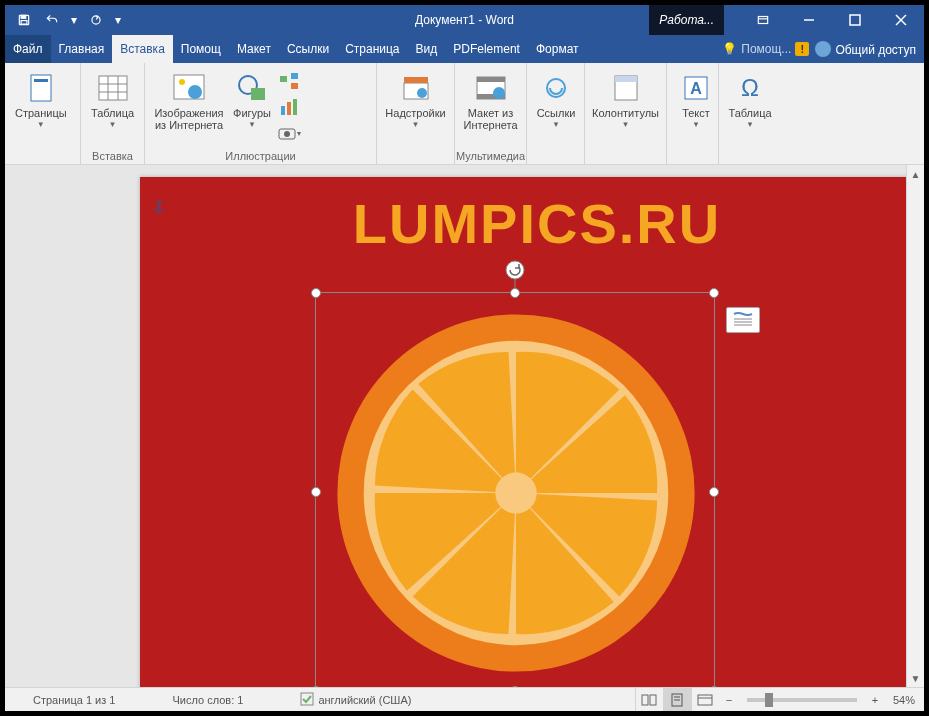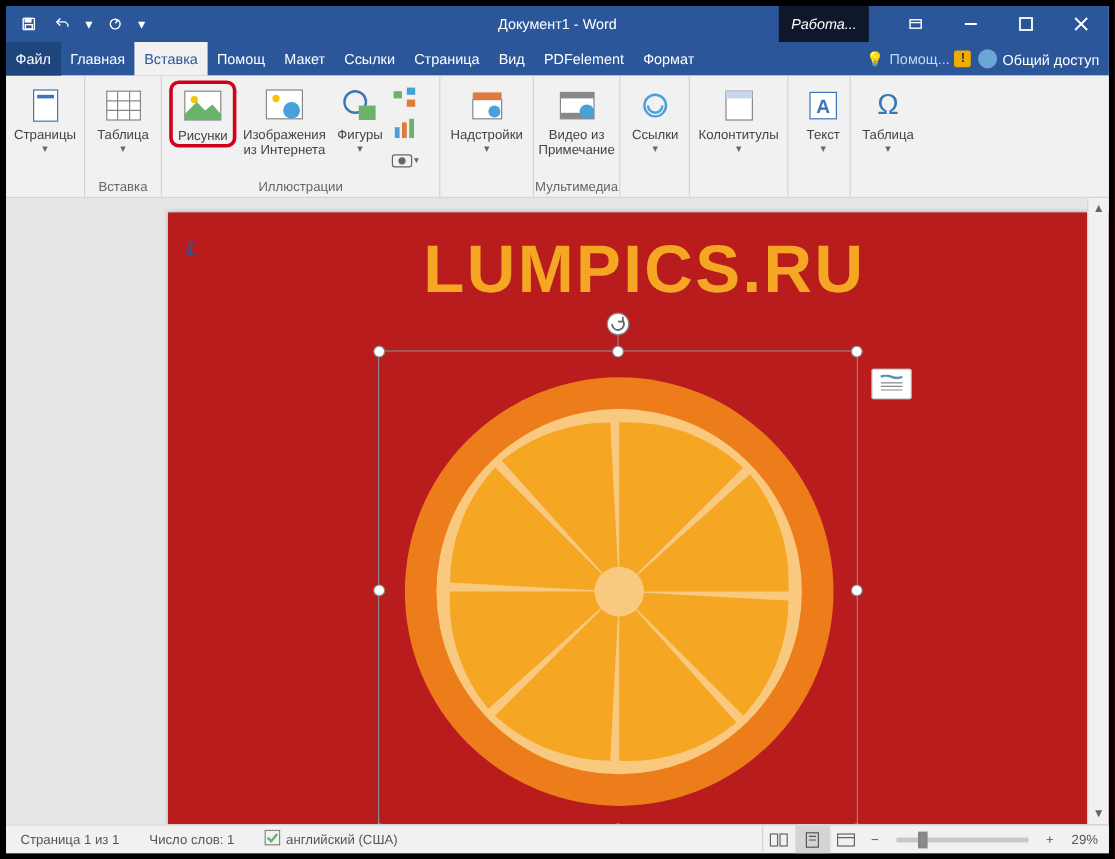--- a/index.html
+++ b/index.html
@@ -51,21 +51,21 @@
   .handle.ml { left:-5px; top:calc(50% - 5px); } .handle.mr { right:-5px; top:calc(50% - 5px); }
   .handle.bl { left:-5px; bottom:-5px; } .handle.bm { left:calc(50% - 5px); bottom:-5px; } .handle.br { right:-5px; bottom:-5px; }
   .layout-btn { position:absolute; right:-46px; top:14px; width:34px; height:26px; border:1px solid #a9a9a9; background:#fff; border-radius:2px; display:flex; align-items:center; justify-content:center; }
   .orange-slice { position:absolute; left:12px; top:12px; }
   .vscroll { position:absolute; right:0; top:0; bottom:0; width:18px; background:#f1f1f1; border-left:1px solid #d4d4d4; }
   .vscroll .up, .vscroll .dn { position:absolute; left:0; right:0; height:18px; display:flex; align-items:center; justify-content:center; color:#666; font-size:10px; }
   .vscroll .up { top:0; } .vscroll .dn { bottom:0; }
 
   
   .statusbar { position:absolute; left:0; right:0; bottom:0; height:24px; background:#f1f1f1; border-top:1px solid #d4d4d4; display:flex; align-items:center; font-size:11px; color:#555; }
-  .status-item { padding:0 12px; border-right:1px solid transparent; display:flex; align-items:center; gap:4px; height:100%; }
+  .status-item { padding:0 28px; border-right:1px solid transparent; display:flex; align-items:center; gap:4px; height:100%; }
   .status-right { margin-left:auto; display:flex; align-items:center; height:100%; }
   .view-btn { width:28px; height:100%; display:flex; align-items:center; justify-content:center; border-left:1px solid #d4d4d4; }
   .view-btn.active { background:#d4d4d4; }
   .zoom-slider { width:110px; height:4px; background:#c8c8c8; position:relative; margin:0 8px; }
   .zoom-slider .thumb { position:absolute; width:8px; height:14px; background:#888; top:-5px; left:18px; }
   .zoom-btn { width:20px; text-align:center; }
 </style>
 </head>
 <body>
 
@@ -142,21 +142,21 @@
       </div>
       <div class="share-btn">
         <span class="avatar"></span>
         <span>Общий доступ</span>
       </div>
     </div>
   </div>
 
   <div class="ribbon">
 
-    <div class="group" style="width:66px">
+    <div class="group" style="width:76px">
       <div class="group-body">
         <div class="big-btn">
           <div class="ic">
               <svg width="28" height="30">
                 <rect x="4" y="2" width="20" height="26" fill="#fff" stroke="#3a77b5"></rect>
                 <rect x="7" y="6" width="14" height="3" fill="#3a77b5"></rect>
               </svg>
             </div>
           <span>Страницы</span>
           <span class="drop">▾</span>
@@ -179,32 +179,20 @@
             </div>
           <span>Таблица</span>
           <span class="drop">▾</span>
         </div>
       </div>
       <div class="group-label">Вставка</div>
     </div>
 
     <div class="group" style="width:232px">
       <div class="group-body" style="gap:2px">
-        <div class="highlight">
-          <div class="big-btn" style="padding:0 2px">
-            <div class="ic">
-                <svg width="32" height="28">
-                  <rect x="1" y="1" width="30" height="24" fill="#fff" stroke="#888"></rect>
-                  <circle cx="9" cy="8" r="3" fill="#f5c600"></circle>
-                  <path d="M1 20 L11 10 L18 17 L24 12 L31 20 V25 H1 Z" fill="#6bb36b"></path>
-                </svg>
-              </div>
-            <span>Рисунки</span>
-          </div>
-        </div>
         <div class="big-btn" style="max-width:76px">
           <div class="ic">
               <svg width="32" height="28">
                 <rect x="1" y="1" width="30" height="24" fill="#fff" stroke="#888"></rect>
                 <circle cx="22" cy="18" r="7" fill="#4aa0d9"></circle>
                 <circle cx="9" cy="8" r="3" fill="#f5c600"></circle>
               </svg>
             </div>
           <span style="line-height:1.1">Изображения из Интернета</span>
         </div>
@@ -266,21 +254,21 @@
       <div class="group-body">
         <div class="big-btn" style="max-width:64px">
           <div class="ic">
               <svg width="30" height="24">
                 <rect x="1" y="1" width="28" height="22" fill="#fff" stroke="#888"></rect>
                 <rect x="1" y="1" width="28" height="5" fill="#888"></rect>
                 <rect x="1" y="18" width="28" height="5" fill="#888"></rect>
                 <circle cx="23" cy="17" r="6" fill="#4aa0d9"></circle>
               </svg>
             </div>
-          <span style="line-height:1.1">Видео из Примечание</span>
+          <span style="line-height:1.1">Макет из Интернета</span>
         </div>
       </div>
       <div class="group-label">Мультимедиа</div>
     </div>
 
     <div class="group" style="width:58px">
       <div class="group-body">
         <div class="big-btn">
           <div class="ic">
               <svg width="28" height="24">
@@ -435,18 +423,18 @@
             <rect x="1" y="1" width="14" height="10" fill="none" stroke="#666"></rect>
             <line x1="1" y1="4" x2="15" y2="4" stroke="#666"></line>
           </svg>
         </div>
       <div class="zoom-btn">−</div>
       <div class="zoom-slider">
           <div class="thumb"></div>
         </div>
       <div class="zoom-btn">+</div>
       <div class="status-item" style="padding:0 8px">
-          <span>29%</span>
+          <span>54%</span>
         </div>
     </div>
   </div>
 
 </div>
 
 </body></html>

